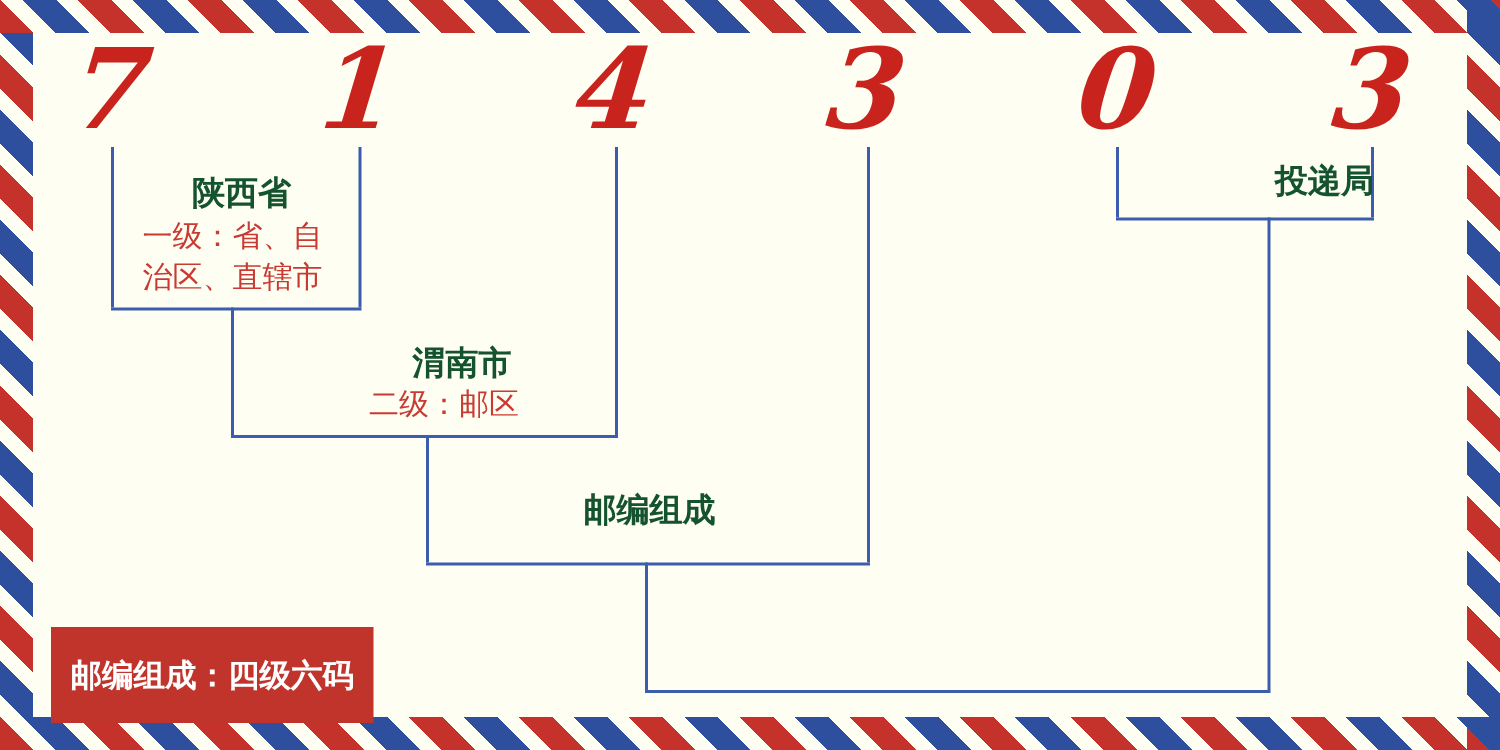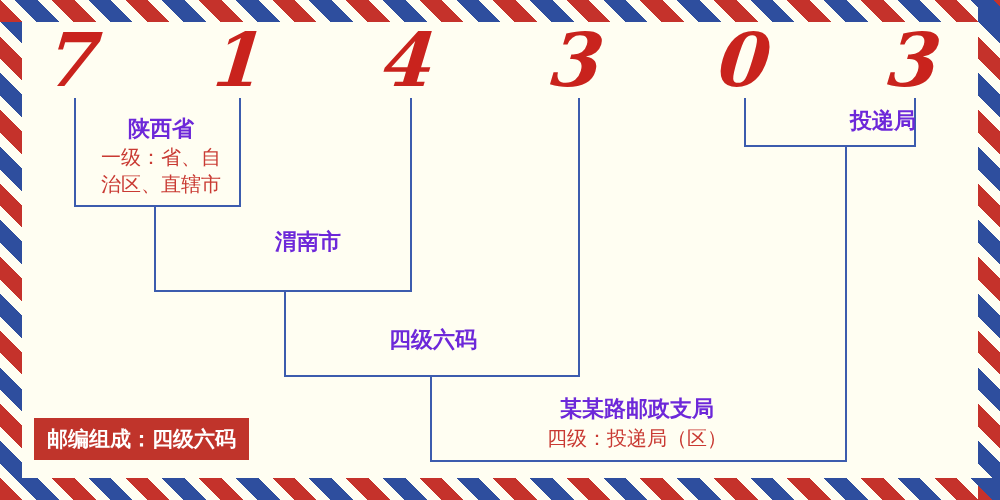--- a/index.html
+++ b/index.html
@@ -59,49 +59,48 @@
 
   
   .vl, .hl { position: absolute; background: #3c5cae; }
   .vl { width: 2px; }
   .hl { height: 2px; }
 
   
   .lv-title {
     position: absolute;
     transform: translateX(-50%);
-    color: #6d28d9;
+    color: #14532d;
     font-weight: bold;
     font-size: 22px;
     white-space: nowrap;
   }
   .lv-desc {
     position: absolute;
     transform: translateX(-50%);
     color: #c93a33;
     font-size: 20px;
     line-height: 27px;
-    text-align: center;
     white-space: nowrap;
   }
   .lv-desc.wrap {
     width: 132px;
     white-space: normal;
   }
 
   
   .badge {
     position: absolute;
     left: 34px;
     top: 418px;
     background: #c0342b;
     color: #ffffff;
     font-weight: bold;
     font-size: 21px;
-    padding: 7px 13px;
+    padding: 18px 13px;
     white-space: nowrap;
   }
 </style>
 </head>
 <body>
 
 <div class="canvas">
 
   <div class="stripe-v left"></div>
   <div class="stripe-v right"></div>
@@ -132,23 +131,22 @@
   <div class="vl" style="left:845px; top:145px; height:315px"></div>
 
   <div class="vl" style="left:744px; top:98px;  height:47px"></div>
   <div class="vl" style="left:914px; top:98px;  height:47px"></div>
   <div class="hl" style="left:744px; top:145px; width:172px"></div>
 
   <div class="lv-title" style="left:161px; top:114px">陕西省</div>
   <div class="lv-desc wrap" style="left:161px; top:144px">一级：省、自治区、直辖市</div>
 
   <div class="lv-title" style="left:308px; top:227px">渭南市</div>
+  <div class="lv-desc" style="left:296px; top:256px">二级：邮区</div>
 
-  <div class="lv-title" style="left:433px; top:325px">四级六码</div>
+  <div class="lv-title" style="left:433px; top:325px">邮编组成</div>
 
-  <div class="lv-title" style="left:637px; top:394px">某某路邮政支局</div>
-  <div class="lv-desc" style="left:637px; top:425px">四级：投递局（区）</div>
 
   <div class="lv-title" style="left:883px; top:106px">投递局</div>
 
   <div class="badge">邮编组成：四级六码</div>
 
 </div>
 
 </body></html>

